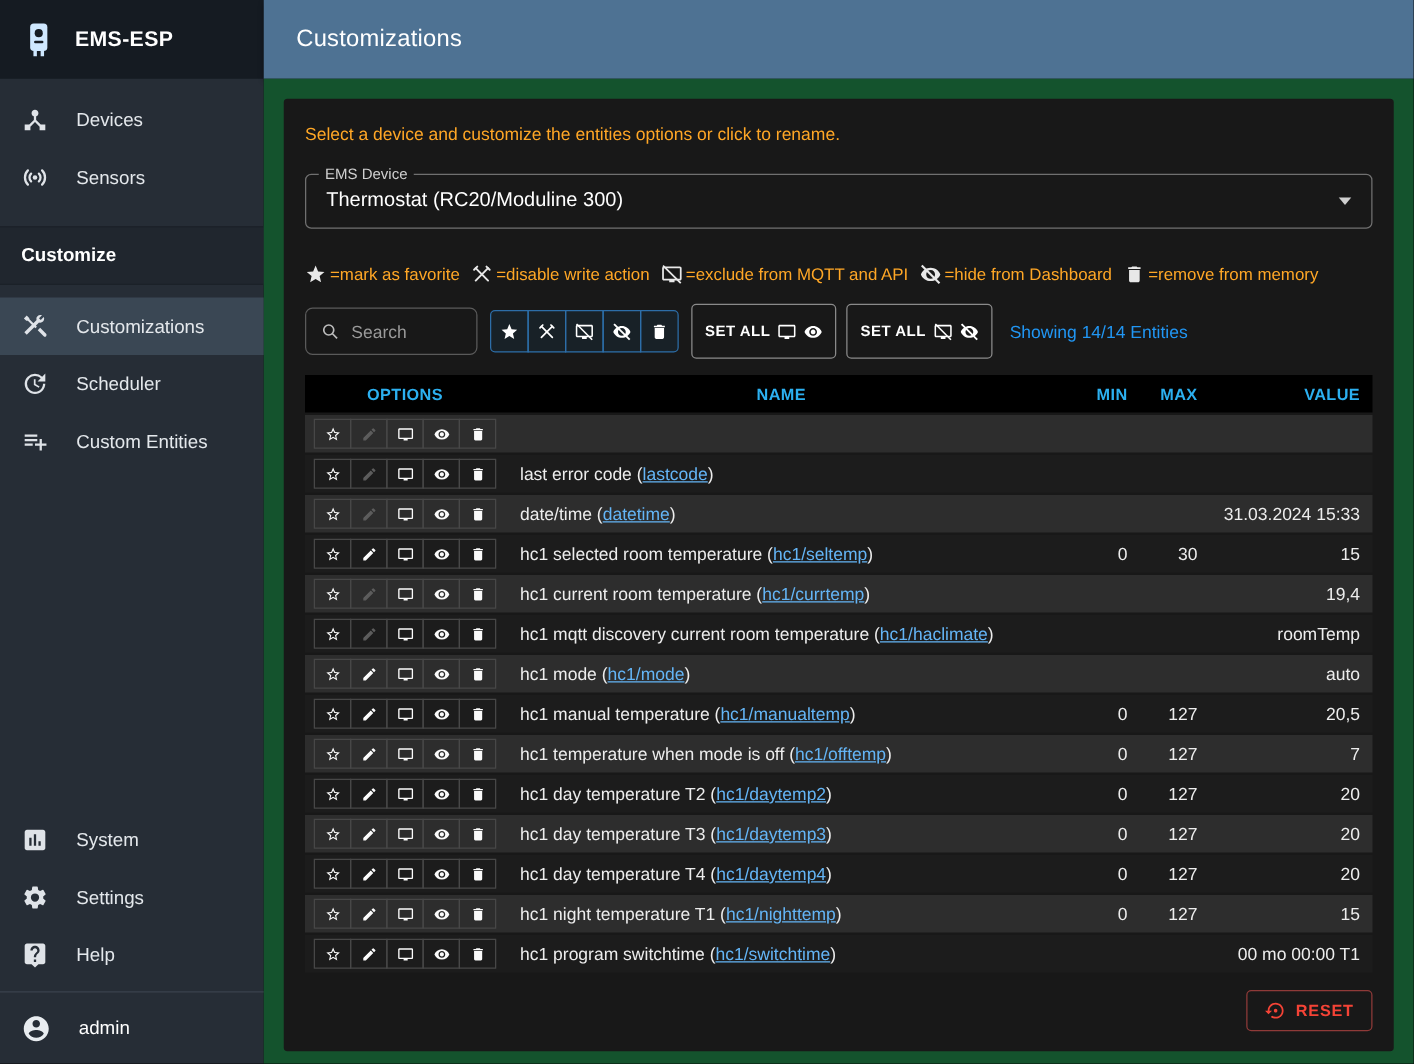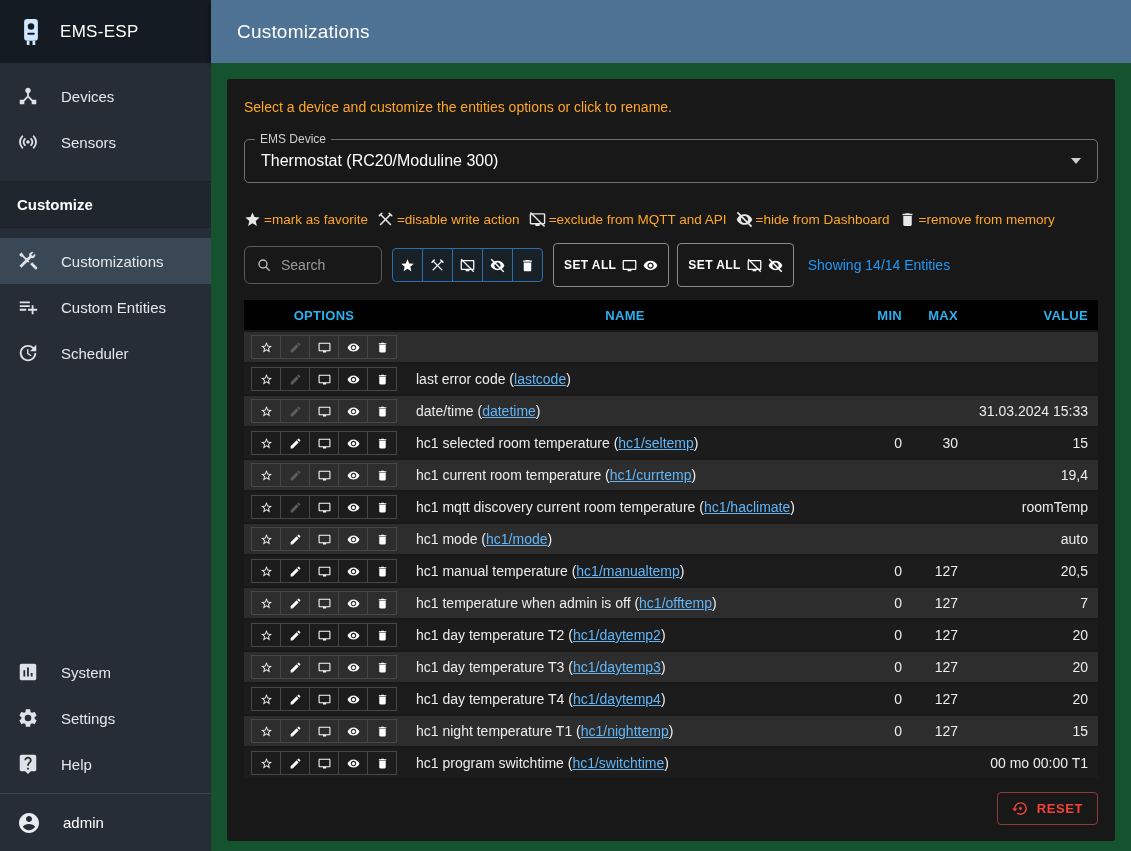--- a/index.html
+++ b/index.html
@@ -8,21 +8,21 @@
   button { background:none; border:none; font-family:inherit; cursor:pointer; color:inherit; }
   a { color:#64b5f6; text-decoration:underline; cursor:pointer; }
 
   .app { display:flex; width:1131px; height:851px; }
 
   
   .sidebar { width:211px; flex-shrink:0; background:#262d36; display:flex; flex-direction:column; }
   .brand { height:63px; background:#151b22; display:flex; align-items:center; gap:14px;
     padding:0 16px; flex-shrink:0; }
   .brand .icn { width:30px; height:30px; }
-  .brand-name { color:#fff; font-size:17px; font-weight:400; letter-spacing:.3px; }
+  .brand-name { color:#fff; font-size:17px; font-weight:700; letter-spacing:.3px; }
   .nav { padding:10px 0 6px; }
   .nav-item { display:flex; align-items:center; gap:22px; height:46px; padding:0 17px;
     color:#e4e8ec; font-size:15px; cursor:pointer; }
   .nav-item .icn { width:22px; height:22px; color:#dfe3e8; flex-shrink:0; }
   .nav-item.selected { background:#3a4754; }
   .section-label { margin-top:10px; padding:14px 17px; color:#fff; font-weight:700; font-size:15px;
     background:#20262e; border-top:1px solid #1b2128; border-bottom:1px solid #1b2128; }
   .sb-spacer { flex:1; }
   .user-row { border-top:1px solid #3a424d; display:flex; align-items:center; gap:22px;
     height:58px; padding:0 17px; color:#fff; font-size:15px; }
@@ -153,32 +153,32 @@
         <span class="icn">
             <svg viewBox="0 0 24 24" fill="currentColor">
               <path d="M21.7 18.6l-5.2-5.2-2.1 2.1 5.2 5.2c.6.6 1.5.6 2.1 0 .5-.6.5-1.5 0-2.1zM6.9 4.8L4.8 2.7 2.3 5.2l2.1 2.1h1.4l6.5 6.5 1.4-1.4L7.2 5.9l-.3-1.1zM16.6 8.9c1.9 0 3.4-1.5 3.4-3.4 0-.6-.1-1.1-.4-1.5l-2.6 2.6-1.5-1.5 2.6-2.6c-.5-.3-1-.4-1.5-.4-1.9 0-3.4 1.5-3.4 3.4 0 .4.1.8.2 1.1L2.7 17.3l2.1 2.1L15.5 8.7c.3.1.7.2 1.1.2z"></path>
             </svg>
           </span>
         <span>Customizations</span>
       </div>
       <div class="nav-item">
         <span class="icn">
             <svg viewBox="0 0 24 24" fill="currentColor">
+              <path d="M21 10.12h-6.78l2.74-2.82c-2.73-2.7-7.15-2.8-9.88-.1a6.88 6.88 0 0 0 0 9.79c2.73 2.71 7.15 2.71 9.88 0 1.36-1.35 2.04-2.92 2.04-4.9h2c0 1.98-.88 4.55-2.64 6.29-3.51 3.48-9.21 3.48-12.72 0-3.5-3.47-3.53-9.11-.02-12.58a8.99 8.99 0 0 1 12.65 0L21 3v7.12zM12.5 8v4.25l3.5 2.08-.72 1.21L11 13V8h1.5z"></path>
+            </svg>
+          </span>
+        <span>Scheduler</span>
+      </div>
+      <div class="nav-item">
+        <span class="icn">
+            <svg viewBox="0 0 24 24" fill="currentColor">
               <path d="M14 10H3v2h11v-2zm0-4H3v2h11V6zM3 16h7v-2H3v2zm15-2v-4h-2v4h-4v2h4v4h2v-4h4v-2h-4z"></path>
             </svg>
           </span>
         <span>Custom Entities</span>
-      </div>
-      <div class="nav-item">
-        <span class="icn">
-            <svg viewBox="0 0 24 24" fill="currentColor">
-              <path d="M21 10.12h-6.78l2.74-2.82c-2.73-2.7-7.15-2.8-9.88-.1a6.88 6.88 0 0 0 0 9.79c2.73 2.71 7.15 2.71 9.88 0 1.36-1.35 2.04-2.92 2.04-4.9h2c0 1.98-.88 4.55-2.64 6.29-3.51 3.48-9.21 3.48-12.72 0-3.5-3.47-3.53-9.11-.02-12.58a8.99 8.99 0 0 1 12.65 0L21 3v7.12zM12.5 8v4.25l3.5 2.08-.72 1.21L11 13V8h1.5z"></path>
-            </svg>
-          </span>
-        <span>Scheduler</span>
       </div>
     </nav>
 
     <div class="sb-spacer"></div>
 
     <nav class="nav">
       <div class="nav-item">
         <span class="icn">
             <svg viewBox="0 0 24 24" fill="currentColor">
               <path d="M19 3H5c-1.1 0-2 .9-2 2v14c0 1.1.9 2 2 2h14c1.1 0 2-.9 2-2V5c0-1.1-.9-2-2-2zM9 17H7v-7h2v7zm4 0h-2V7h2v10zm4 0h-2v-4h2v4z"></path>
@@ -746,21 +746,21 @@
                     </span>
                   </button>
                   <button class="opt-btn">
                     <span class="icn">
                       <svg viewBox="0 0 24 24" fill="currentColor">
                         <path d="M6 19c0 1.1.9 2 2 2h8c1.1 0 2-.9 2-2V7H6v12zM19 4h-3.5l-1-1h-5l-1 1H5v2h14V4z"></path>
                       </svg>
                     </span>
                   </button>
                 </div>
-                <div class="name-cell"><span>hc1 temperature when admin is off (</span><a>hc1/offtemp</a><span>)</span></div>
+                <div class="name-cell"><span>hc1 temperature when mode is off (</span><a>hc1/offtemp</a><span>)</span></div>
                 <div class="min-cell">0</div>
                 <div class="max-cell">127</div>
                 <div class="value-cell">7</div>
               </div>
               <div class="row">
                 <div class="opts">
                   <button class="opt-btn">
                     <span class="icn">
                       <svg viewBox="0 0 24 24" fill="currentColor">
                         <path d="M22 9.24l-7.19-.62L12 2 9.19 8.63 2 9.24l5.46 4.73L5.82 21 12 17.27 18.18 21l-1.63-7.03L22 9.24zM12 15.4l-3.76 2.27 1-4.28-3.32-2.88 4.38-.38L12 6.1l1.71 4.04 4.38.38-3.32 2.88 1 4.28L12 15.4z"></path>

